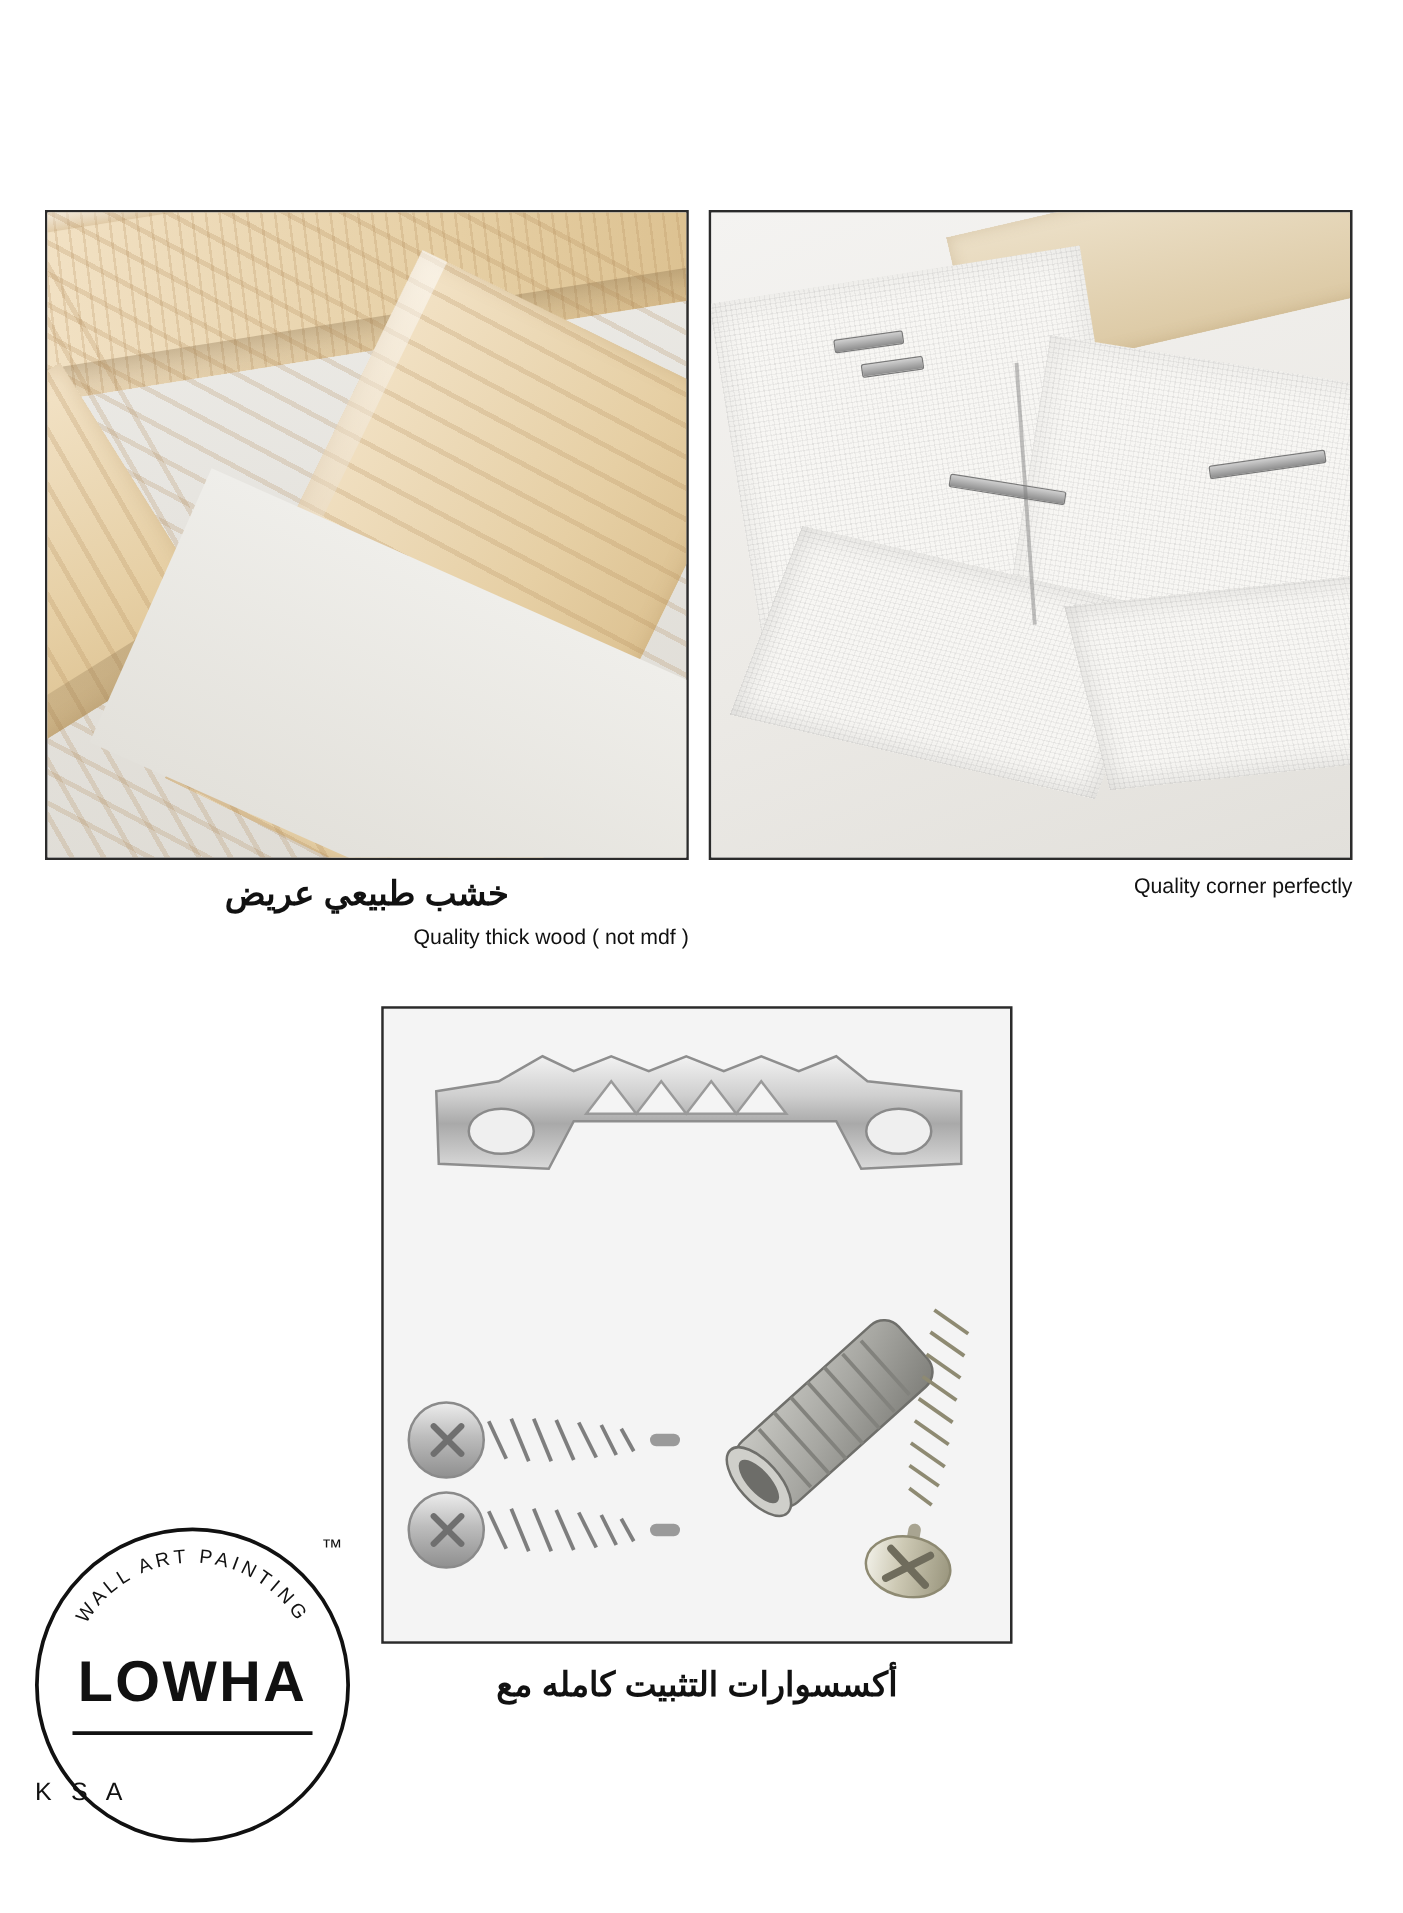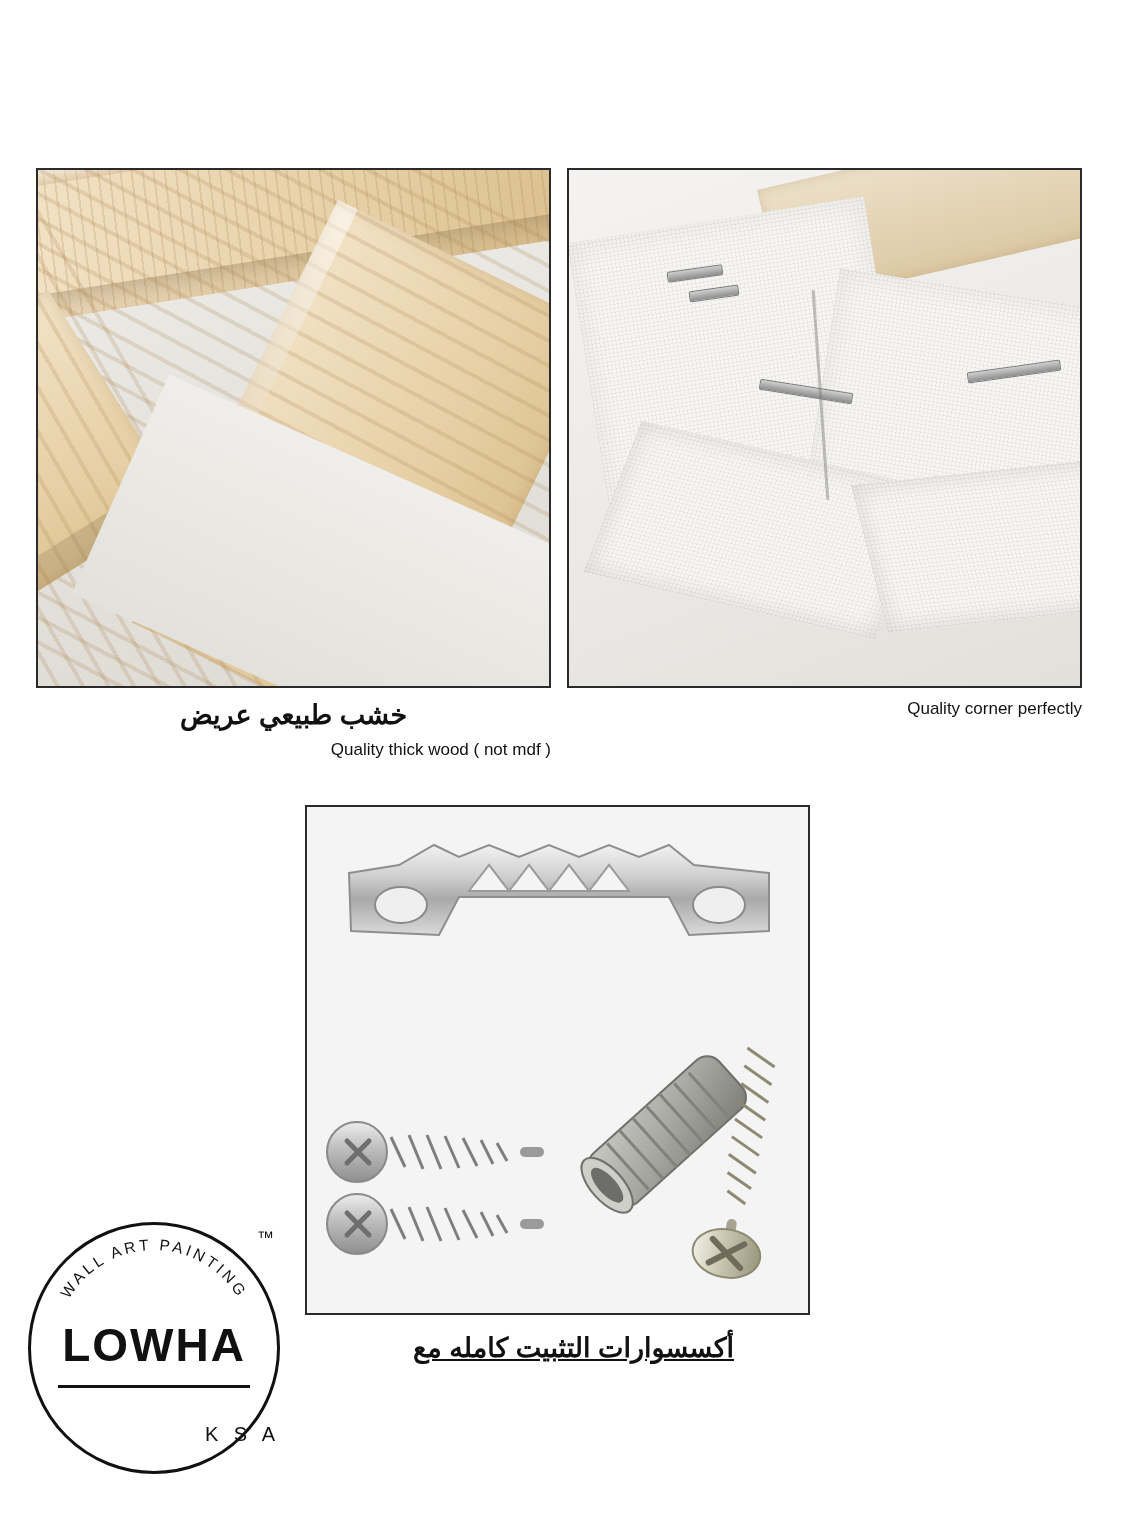--- a/index.html
+++ b/index.html
@@ -47,21 +47,21 @@
   #caption-wood   { left: 36px;  top: 698px; width: 515px; }
   #caption-canvas { left: 567px; top: 698px; width: 515px; }
 
   
   #panel-hardware {
     left: 305px; top: 805px; width: 505px; height: 510px;
     border: 2px solid #2b2b2b;
     background: #f2f2f2;
   }
   #caption-hardware {
-    left: 321px; top: 1330px; width: 505px; text-decoration: underline;
+    left: 305px; top: 1330px; width: 505px;
   }
   #caption-hardware .ar { font-size: 27px; line-height: 1.35; }
 
   
   .wood-bg {
     position: absolute; inset: 0;
     background: linear-gradient(170deg, #efeeea 0%, #e6e4df 45%, #dedbd4 100%);
   }
   .wood-bar {
     position: absolute;
@@ -151,21 +151,21 @@
     color: #111;
   }
   #logo .rule {
     position: absolute;
     left: 30px; right: 30px; top: 163px;
     height: 3px; background: #111;
   }
   #logo .ksa {
     position: absolute;
     left: 0; right: 0; bottom: 28px;
-    text-align: right;
+    text-align: left;
     font-size: 20px;
     letter-spacing: 5px;
     color: #111;
   }
   #logo .tm {
     position: absolute;
     right: 6px; top: 6px;
     font-size: 17px; color: #111;
   }
   #logo svg { position: absolute; inset: 0; }

